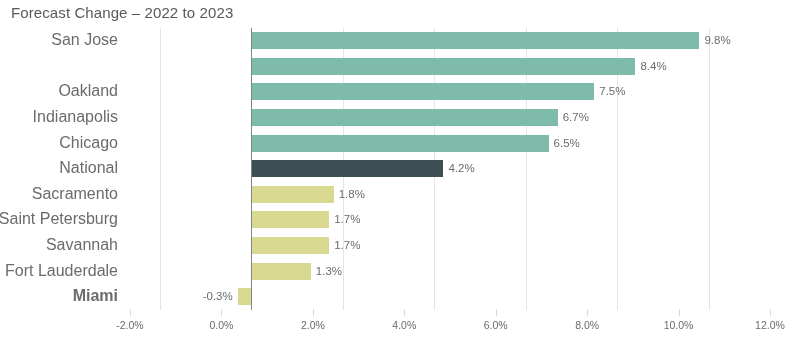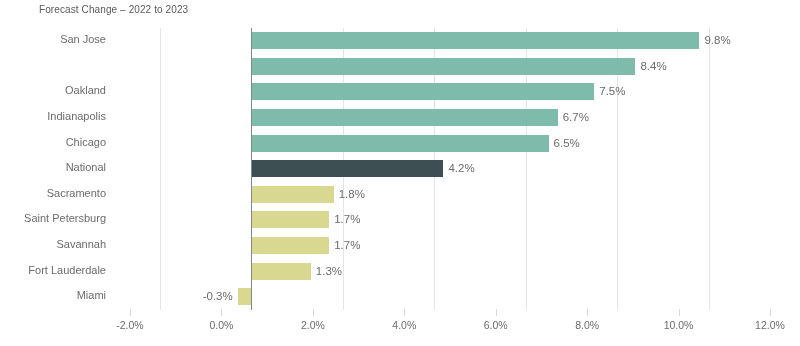--- a/index.html
+++ b/index.html
@@ -19,25 +19,24 @@
     width: 800px;
     height: 346px;
     background: #ffffff;
   }
 
   
   #chart-title {
     position: absolute;
     left: 11px;
     top: 4px;
-    font-size: 10px;
+    font-size: 15px;
     letter-spacing: 0.1px;
     color: #58595b;
     white-space: nowrap;
-    margin-left: 28px;
   }
 
   
   #plot-area {
     position: absolute;
     left: 130px;   
     top: 28px;
     width: 640px;  
     height: 282px;
     margin-left: 30px;
@@ -92,24 +91,24 @@
   
   #cat-axis {
     position: absolute;
     left: 0;
     top: 27px;
     width: 118px;
     height: 282px;
   }
   .cat-label {
     position: absolute;
-    right: 12px;
+    right: 0;
     height: 25.6px;
     line-height: 25.6px;
-    font-size: 11px;
+    font-size: 16px;
     color: #6a6b6d;
     text-align: right;
     white-space: nowrap;
   }
 
   
   #x-axis {
     position: absolute;
     left: 130px;
     top: 309px;
@@ -135,21 +134,21 @@
   <div id="cat-axis">
       <div class="cat-label" style="top: 0px; height: 25.6364px; line-height: 25.6364px;">San Jose</div>
       <div class="cat-label" style="top: 51.2727px; height: 25.6364px; line-height: 25.6364px;">Oakland</div>
       <div class="cat-label" style="top: 76.9091px; height: 25.6364px; line-height: 25.6364px;">Indianapolis</div>
       <div class="cat-label" style="top: 102.545px; height: 25.6364px; line-height: 25.6364px;">Chicago</div>
       <div class="cat-label" style="top: 128.182px; height: 25.6364px; line-height: 25.6364px; margin-left: 41px;">National</div>
       <div class="cat-label" style="top: 153.818px; height: 25.6364px; line-height: 25.6364px;">Sacramento</div>
       <div class="cat-label" style="top: 179.455px; height: 25.6364px; line-height: 25.6364px;">Saint Petersburg</div>
       <div class="cat-label" style="top: 230.727px; height: 25.6364px; line-height: 25.6364px;">Fort Lauderdale</div>
       <div class="cat-label" style="top: 205.091px; height: 25.6364px; line-height: 25.6364px;">Savannah</div>
-      <div class="cat-label" style="top: 256.364px; height: 25.6364px; line-height: 25.6364px;">Miami</div>
+      <div class="cat-label" style="top: 256.364px; height: 25.6364px; line-height: 25.6364px; font-weight: bold;">Miami</div>
     </div>
 
   <div id="plot-area">
       <div class="gridline" style="left: 0px;"></div>
       <div class="gridline zero" style="left: 91.4286px;"></div>
       <div class="gridline" style="left: 182.857px;"></div>
       <div class="gridline" style="left: 274.286px;"></div>
       <div class="gridline" style="left: 365.714px;"></div>
       <div class="gridline" style="left: 457.143px;"></div>
       <div class="gridline" style="left: 548.571px;"></div>

